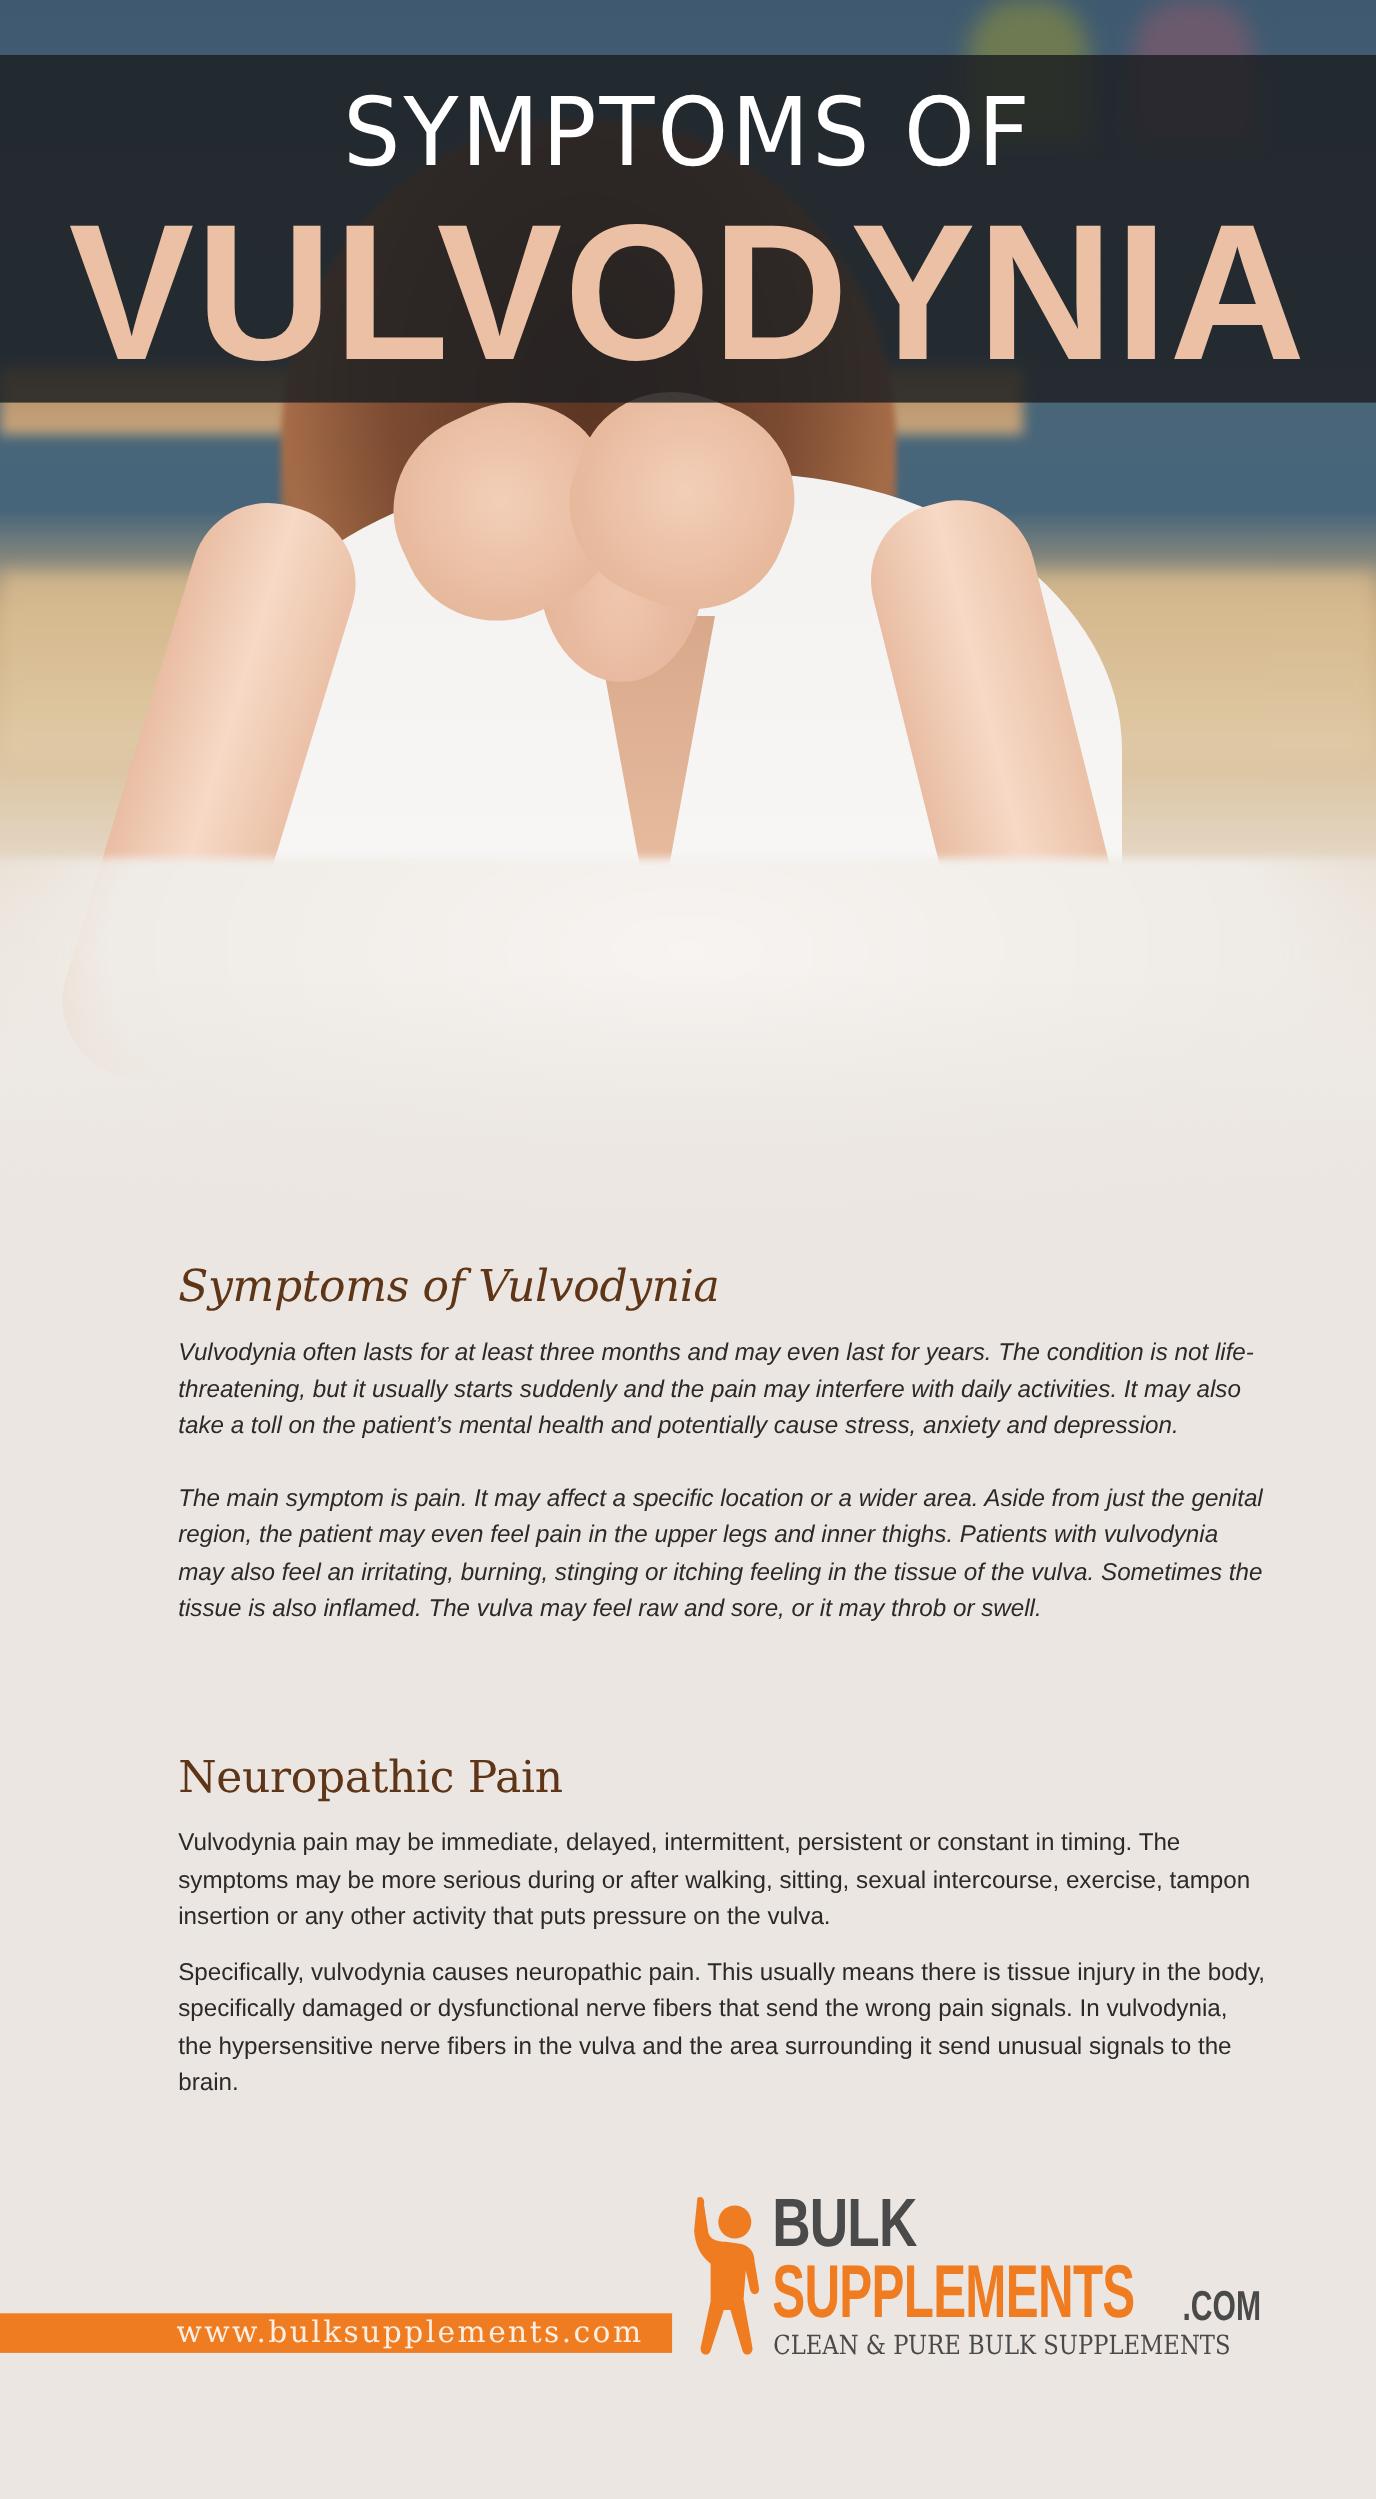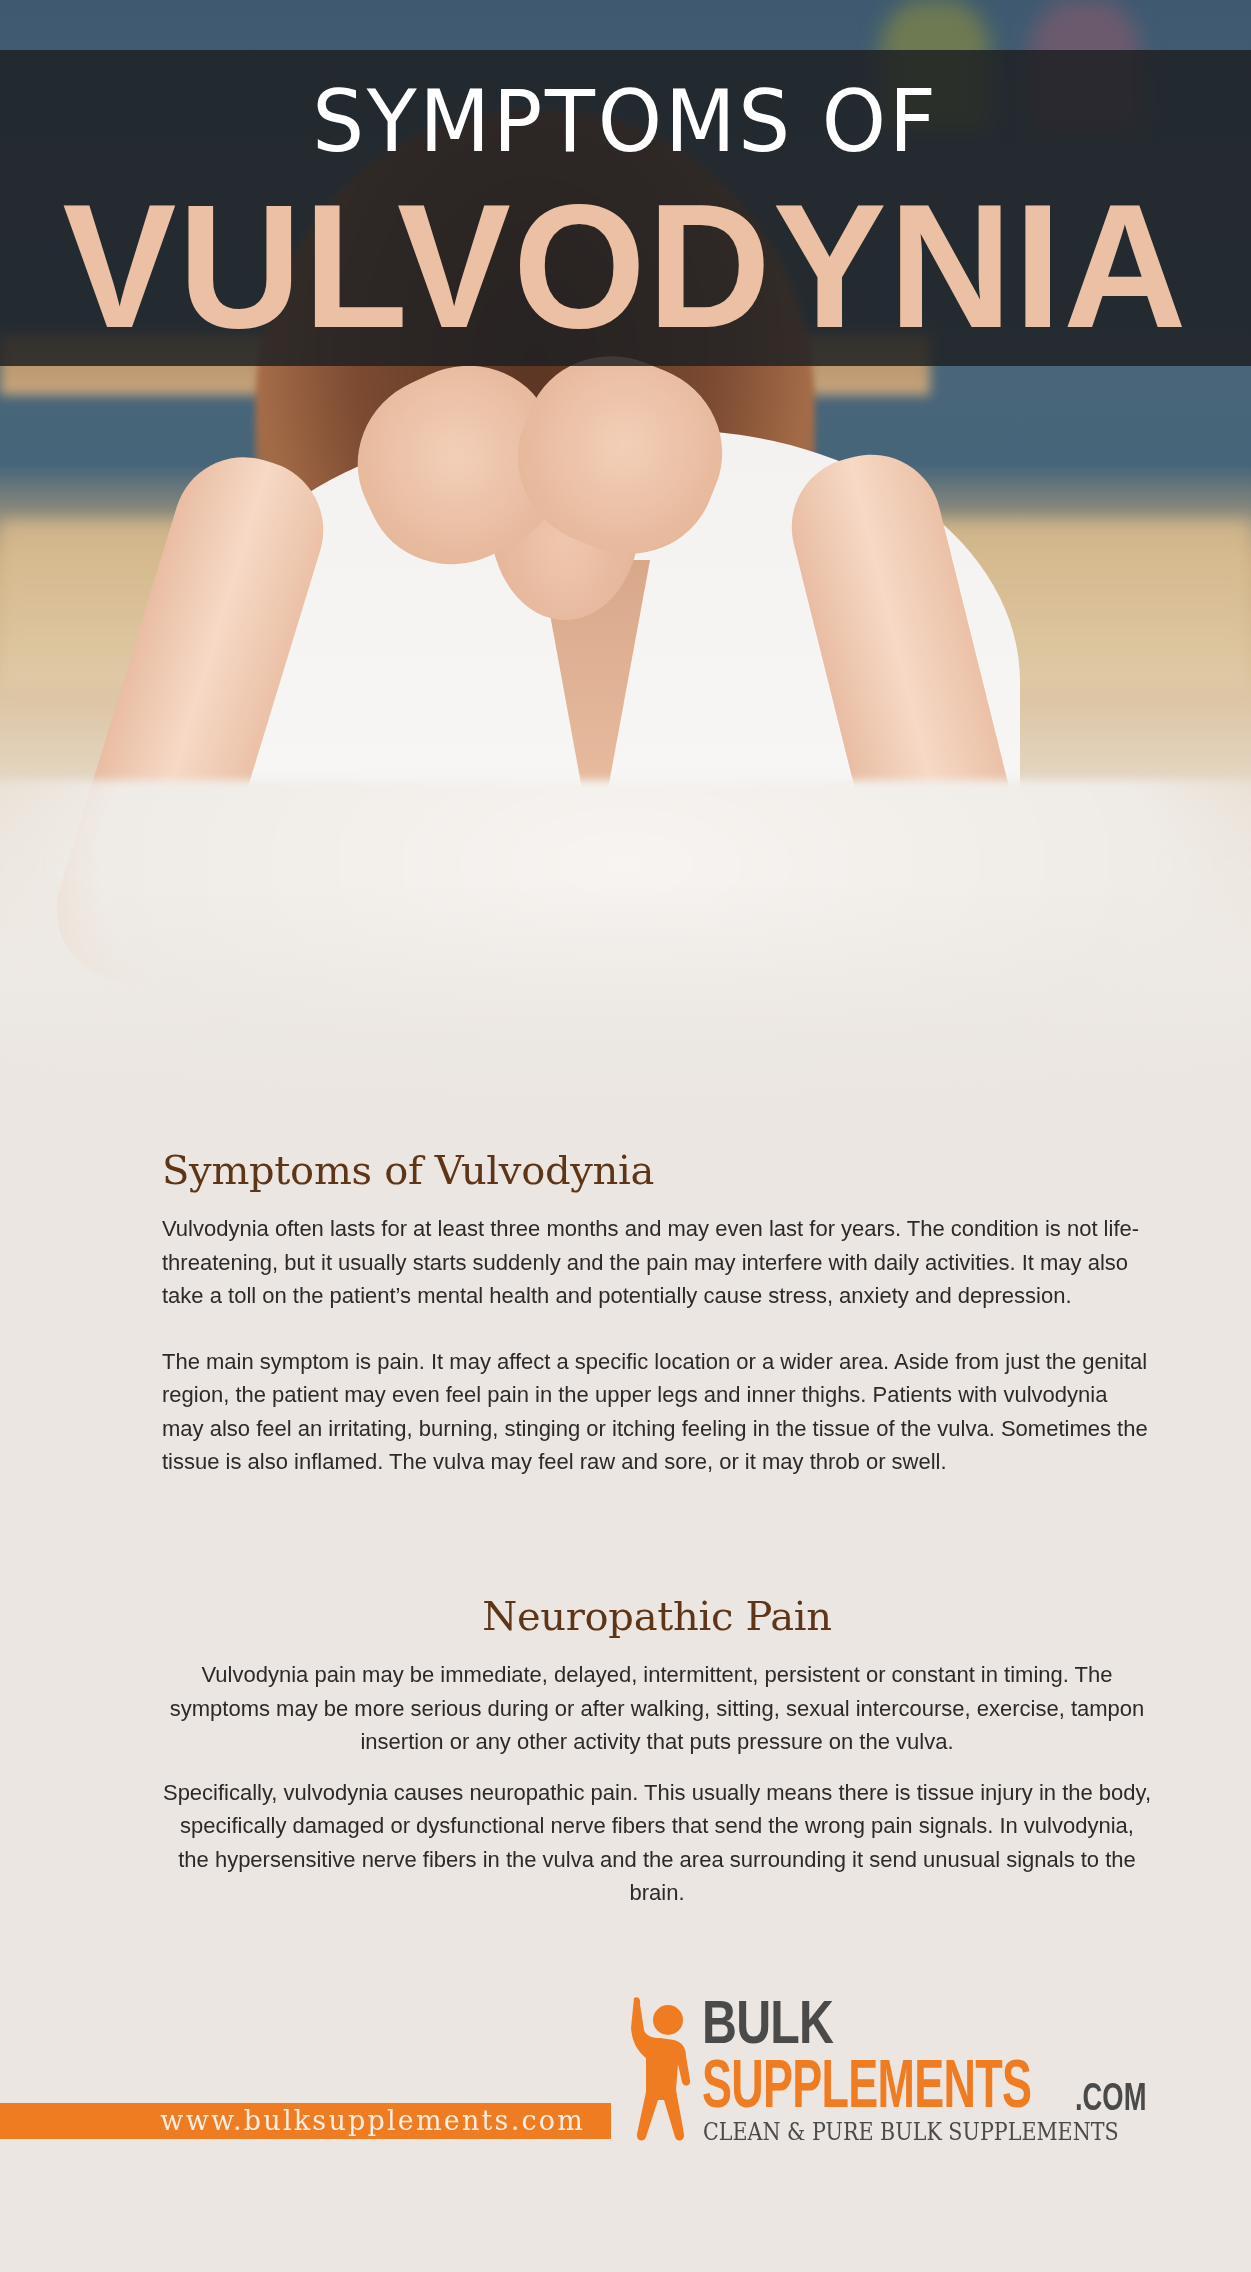--- a/index.html
+++ b/index.html
@@ -92,24 +92,24 @@
   .content { position: absolute; left: 162px; width: 990px; }
   .section-heading {
     font-family: "DejaVu Serif", serif; color: #5e3516;
     font-size: 40px; font-weight: 400; line-height: 48px; margin: 0;
     letter-spacing: -0.3px;
   }
   .para {
     font-family: "Liberation Sans", sans-serif; color: #2c2a29;
     font-size: 22px; line-height: 33.5px; margin: 0;
   }
-  #sec1 { top: 1146px; }
+  #sec1 { top: 1146px; font-style: italic; }
   #sec1 .section-heading { margin-bottom: 18px; }
   #sec1 .para + .para { margin-top: 32px; }
-  #sec2 { top: 1592px; text-align: center; }
+  #sec2 { top: 1592px; }
   #sec2 .section-heading { margin-bottom: 18px; }
   #sec2 .para + .para { margin-top: 17px; }
 
   
   .url-bar {
     position: absolute; left: 0; top: 2103px; width: 611px; height: 36px;
     background: #f07c22;
   }
   .url-text {
     position: absolute; right: 26px; top: 0; line-height: 36px;

